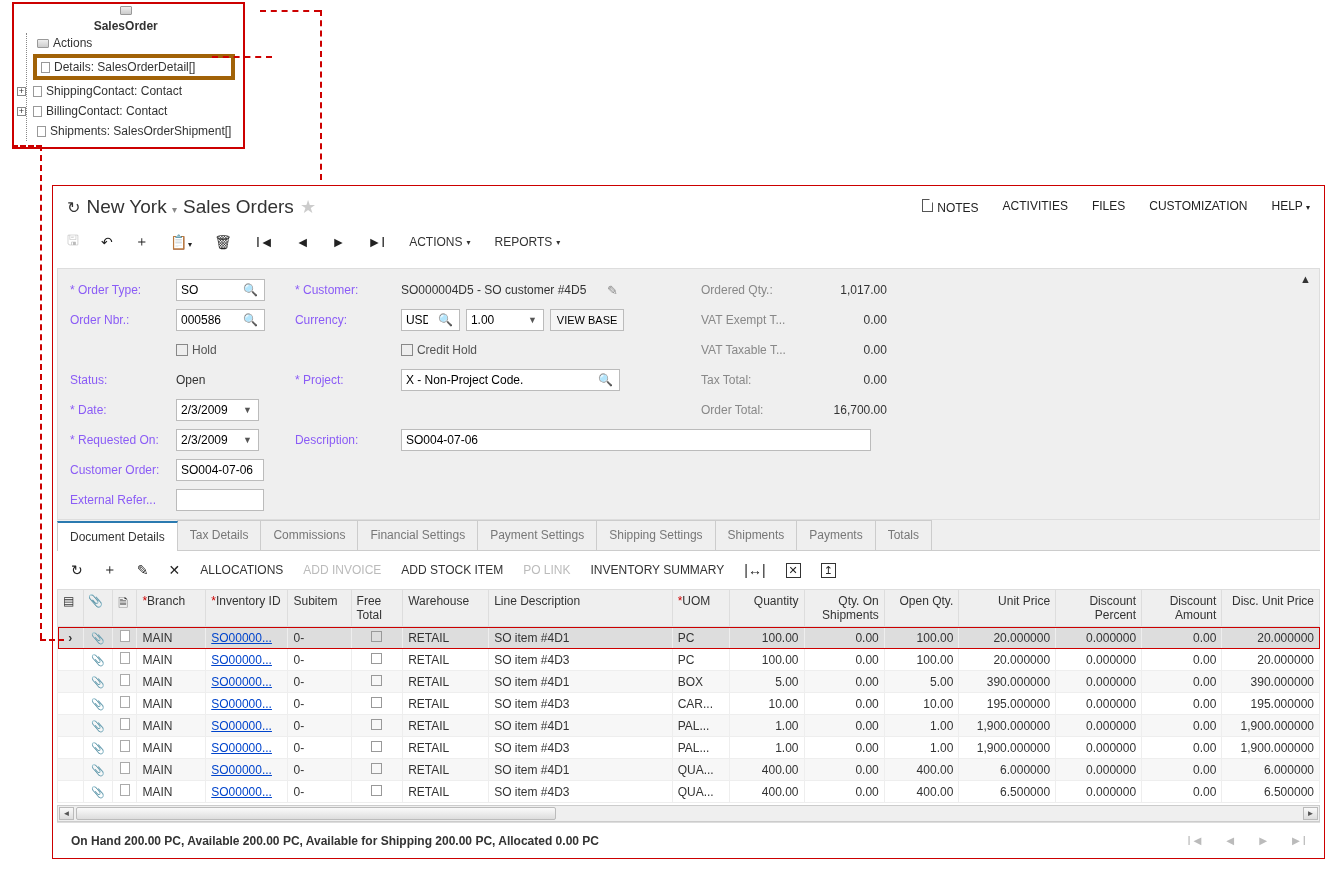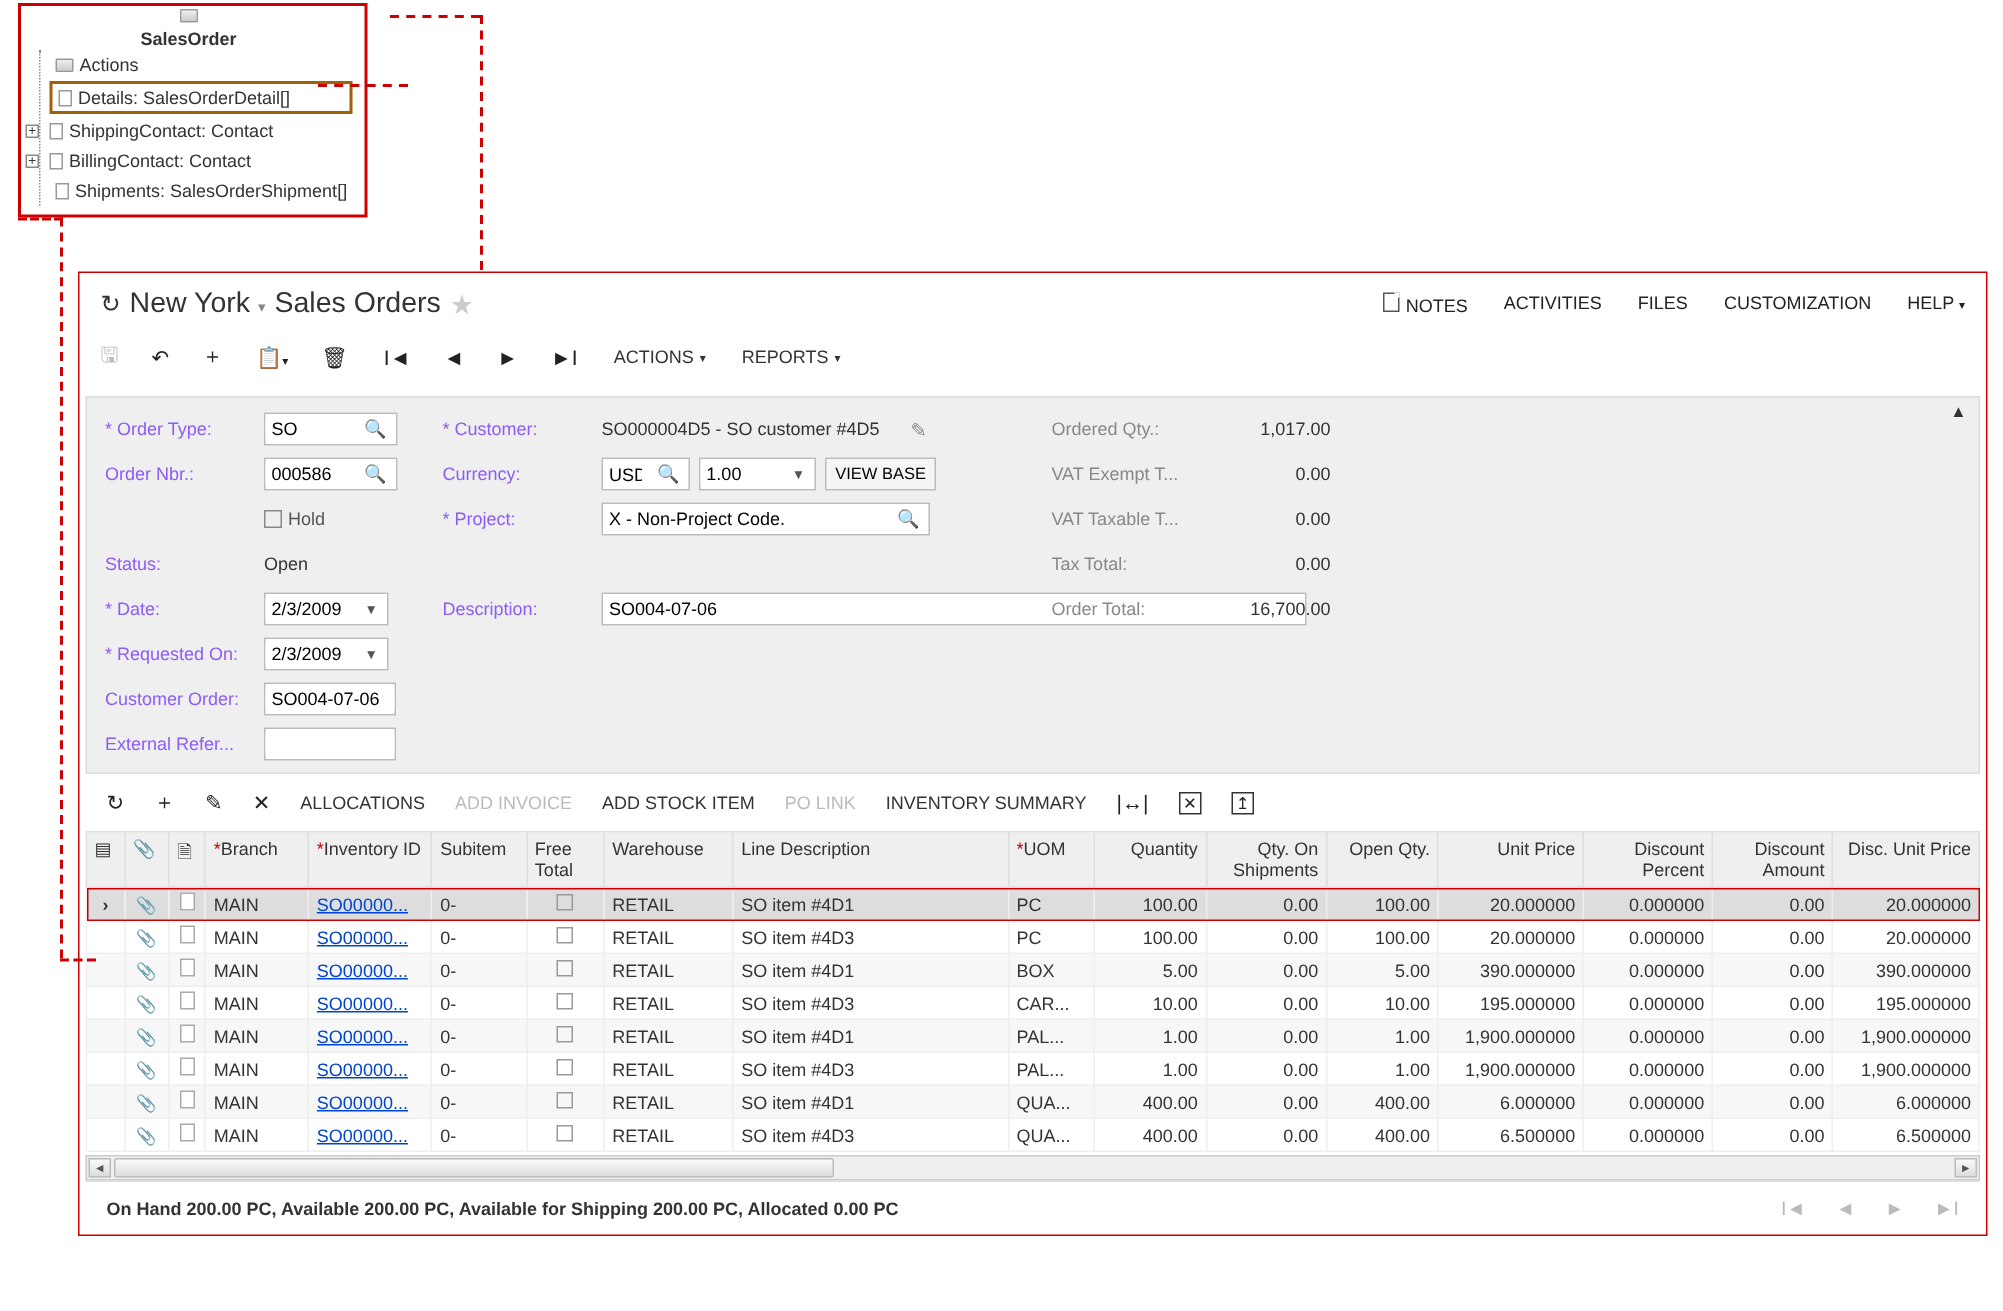--- a/index.html
+++ b/index.html
@@ -3,21 +3,21 @@
 <meta charset="utf-8">
 <style>
 * { box-sizing: border-box; margin: 0; padding: 0; }
 body { font-family: Arial, sans-serif; font-size: 12px; color: #333; background: #fff; }
 
 
 .tree-container { border: 2px solid #c00; display: inline-block; padding: 2px 10px 6px 4px; margin: 2px 0 0 12px; position: relative; }
 .tree-root { font-weight: bold; font-size: 12px; display: flex; align-items: center; gap: 4px; flex-direction: column; }
 .tree-children { margin-left: 8px; border-left: 1px dotted #888; padding-left: 8px; }
 .tree-node { font-size: 12px; padding: 3px 2px; display: flex; align-items: center; gap: 4px; }
-.tree-highlight { border: 2px solid #a16207; padding: 2px 4px; margin: 1px -2px; }
+.tree-highlight { border: 4px solid #a16207; padding: 2px 4px; margin: 1px -2px; }
 .folder-icon { background: linear-gradient(#eee,#ccc); border: 1px solid #999; border-radius: 1px; width: 12px; height: 9px; }
 .file-icon { background: #fff; border: 1px solid #999; width: 9px; height: 11px; }
 .expander { width: 9px; height: 9px; border: 1px solid #888; display: inline-flex; align-items: center; justify-content: center; font-size: 9px; line-height: 7px; margin-left: -20px; margin-right: 3px; background: #fff; }
 
 
 .dash-vert { position: absolute; border-left: 2px dashed #c00; }
 .dash-horz { position: absolute; border-top: 2px dashed #c00; }
 
 
 .main-frame { border: 1px solid #c00; margin: 36px 10px 10px 52px; padding: 0; }
@@ -250,20 +250,27 @@
               <input style="width: 30px;" value="USD">
               <span class="search">🔍</span>
             </span>
           <span class="input-wrap">
               <input style="width: 55px;" value="1.00">
               <span class="dd">▼</span>
             </span>
           <button style="height:22px;padding:0 6px;font-size:11px;border:1px solid #bbb;background:#f5f5f5;">VIEW BASE</button>
           </div>
         <div class="form-row">
+            <span class="form-label"></span>
+          <span class="checkbox-row">
+              <span class="chk"></span>
+              <span>Credit Hold</span>
+            </span>
+          </div>
+        <div class="form-row">
             <span class="form-label req">Project:</span>
           <span class="input-wrap">
               <input style="width: 190px;" value="X - Non-Project Code.">
               <span class="search">🔍</span>
             </span>
           </div>
         <div style="height:22px"></div>
         <div class="form-row">
             <span class="form-label">Description:</span>
           <span class="input-wrap wide-input">
@@ -290,20 +297,31 @@
             <span class="num-val">0.00</span>
           </div>
         <div class="form-row">
             <span class="form-label dim" style="width:110px">Order Total:</span>
             <span class="num-val">16,700.00</span>
           </div>
       </div>
     </div>
   </div>
 
+  <div class="tabs">
+    <div class="tab active">Document Details</div>
+    <div class="tab">Tax Details</div>
+    <div class="tab">Commissions</div>
+    <div class="tab">Financial Settings</div>
+    <div class="tab">Payment Settings</div>
+    <div class="tab">Shipping Settings</div>
+    <div class="tab">Shipments</div>
+    <div class="tab">Payments</div>
+    <div class="tab">Totals</div>
+  </div>
 
   <div class="grid-toolbar">
     <span class="tb-btn">↻</span>
     <span class="tb-btn">＋</span>
     <span class="tb-btn">✎</span>
     <span class="tb-btn">✕</span>
     <span class="grid-tb-text">ALLOCATIONS</span>
     <span class="grid-tb-text dim">ADD INVOICE</span>
     <span class="grid-tb-text">ADD STOCK ITEM</span>
     <span class="grid-tb-text dim">PO LINK</span>

